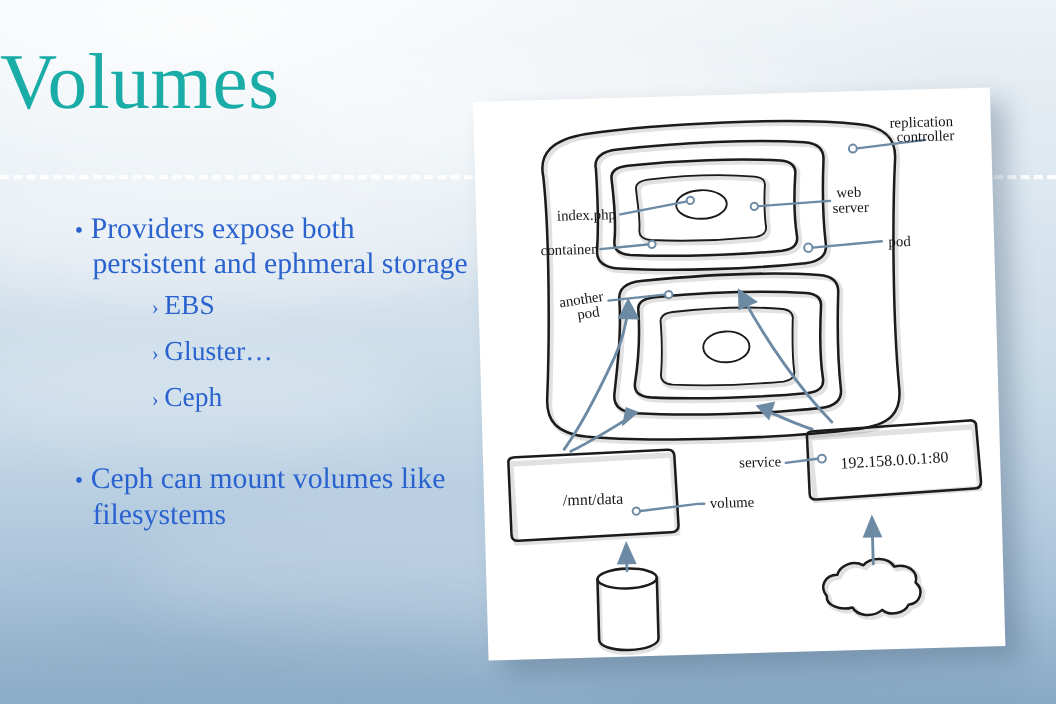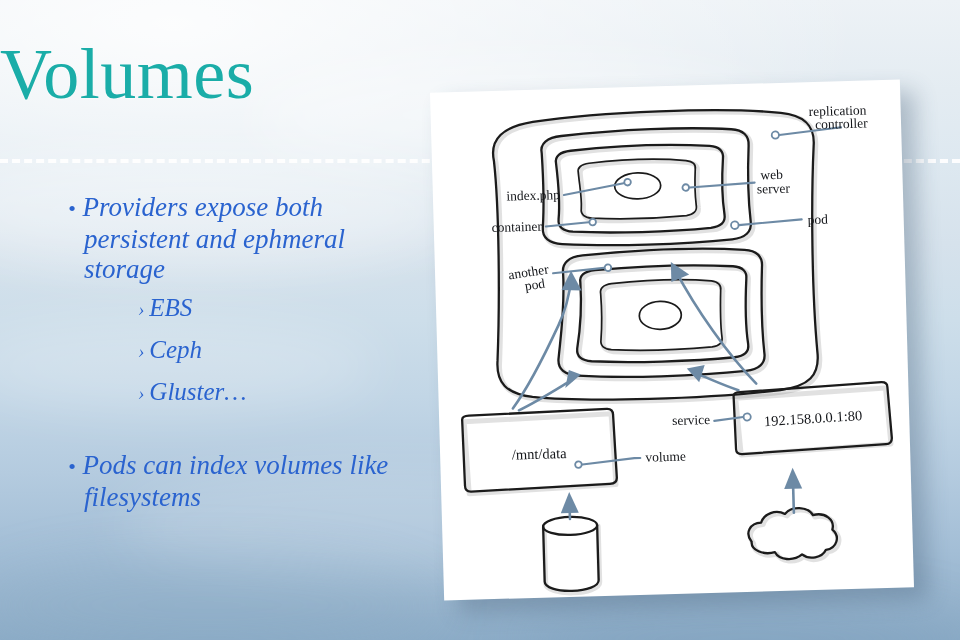--- a/index.html
+++ b/index.html
@@ -66,21 +66,20 @@
     opacity: 0.95;
   }
 
   
   #bullets {
     position: absolute;
     left: 68px;
     top: 192px;
     width: 360px;
     color: #2a63cf;
-    font-style: italic;
   }
   .b1 {
     font-size: 27px;
     line-height: 30px;
     text-indent: -16px;
     padding-left: 16px;
     margin-bottom: 4px;
   }
   .b1 .dot { font-size: 22px; }
   .sub {
@@ -184,31 +183,31 @@
 
     <div id="bullet-group-1">
       <div class="b1">
         <span class="dot">•</span>
         <span>Providers expose both persistent and ephmeral storage</span>
       </div>
       <div class="sub">
         <span class="chev">›</span><span>EBS</span>
       </div>
       <div class="sub">
-        <span class="chev">›</span><span>Ceph</span>
+        <span class="chev">›</span><span>Gluster…</span>
       </div>
       <div class="sub">
-        <span class="chev">›</span><span>Gluster…</span>
+        <span class="chev">›</span><span>Ceph</span>
       </div>
     </div>
 
     <div id="bullet-group-2">
       <div class="b1">
         <span class="dot">•</span>
-        <span>Pods can index volumes like filesystems</span>
+        <span>Ceph can mount volumes like filesystems</span>
       </div>
     </div>
 
   </div>
 
   <div id="paper-wrap">
     <div id="paper">
       <svg id="paper-svg" width="470" height="508" viewBox="0 0 470 508">
 
         <g>

